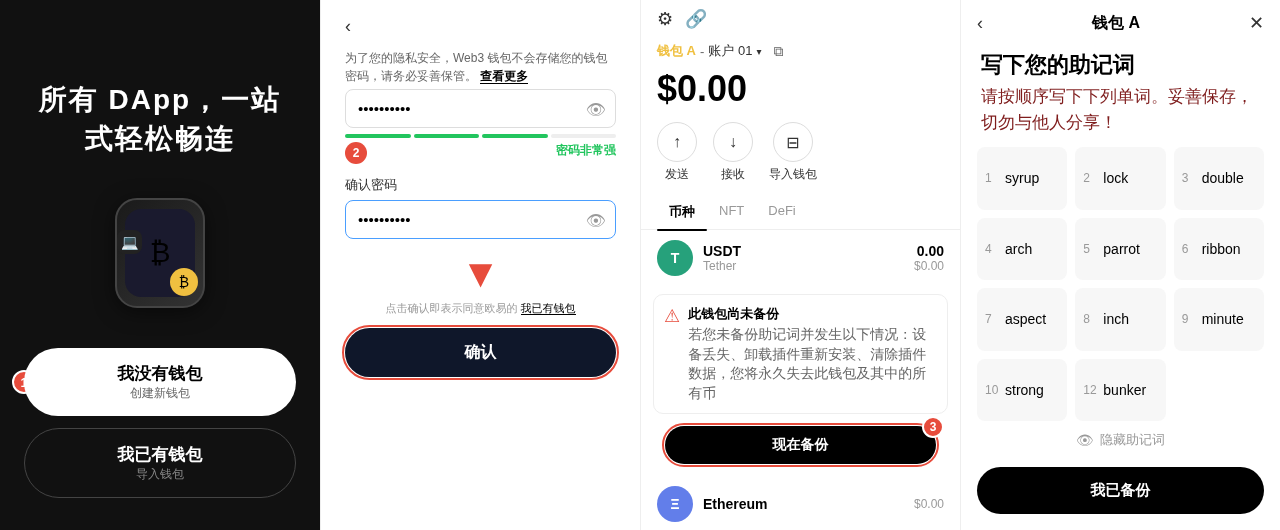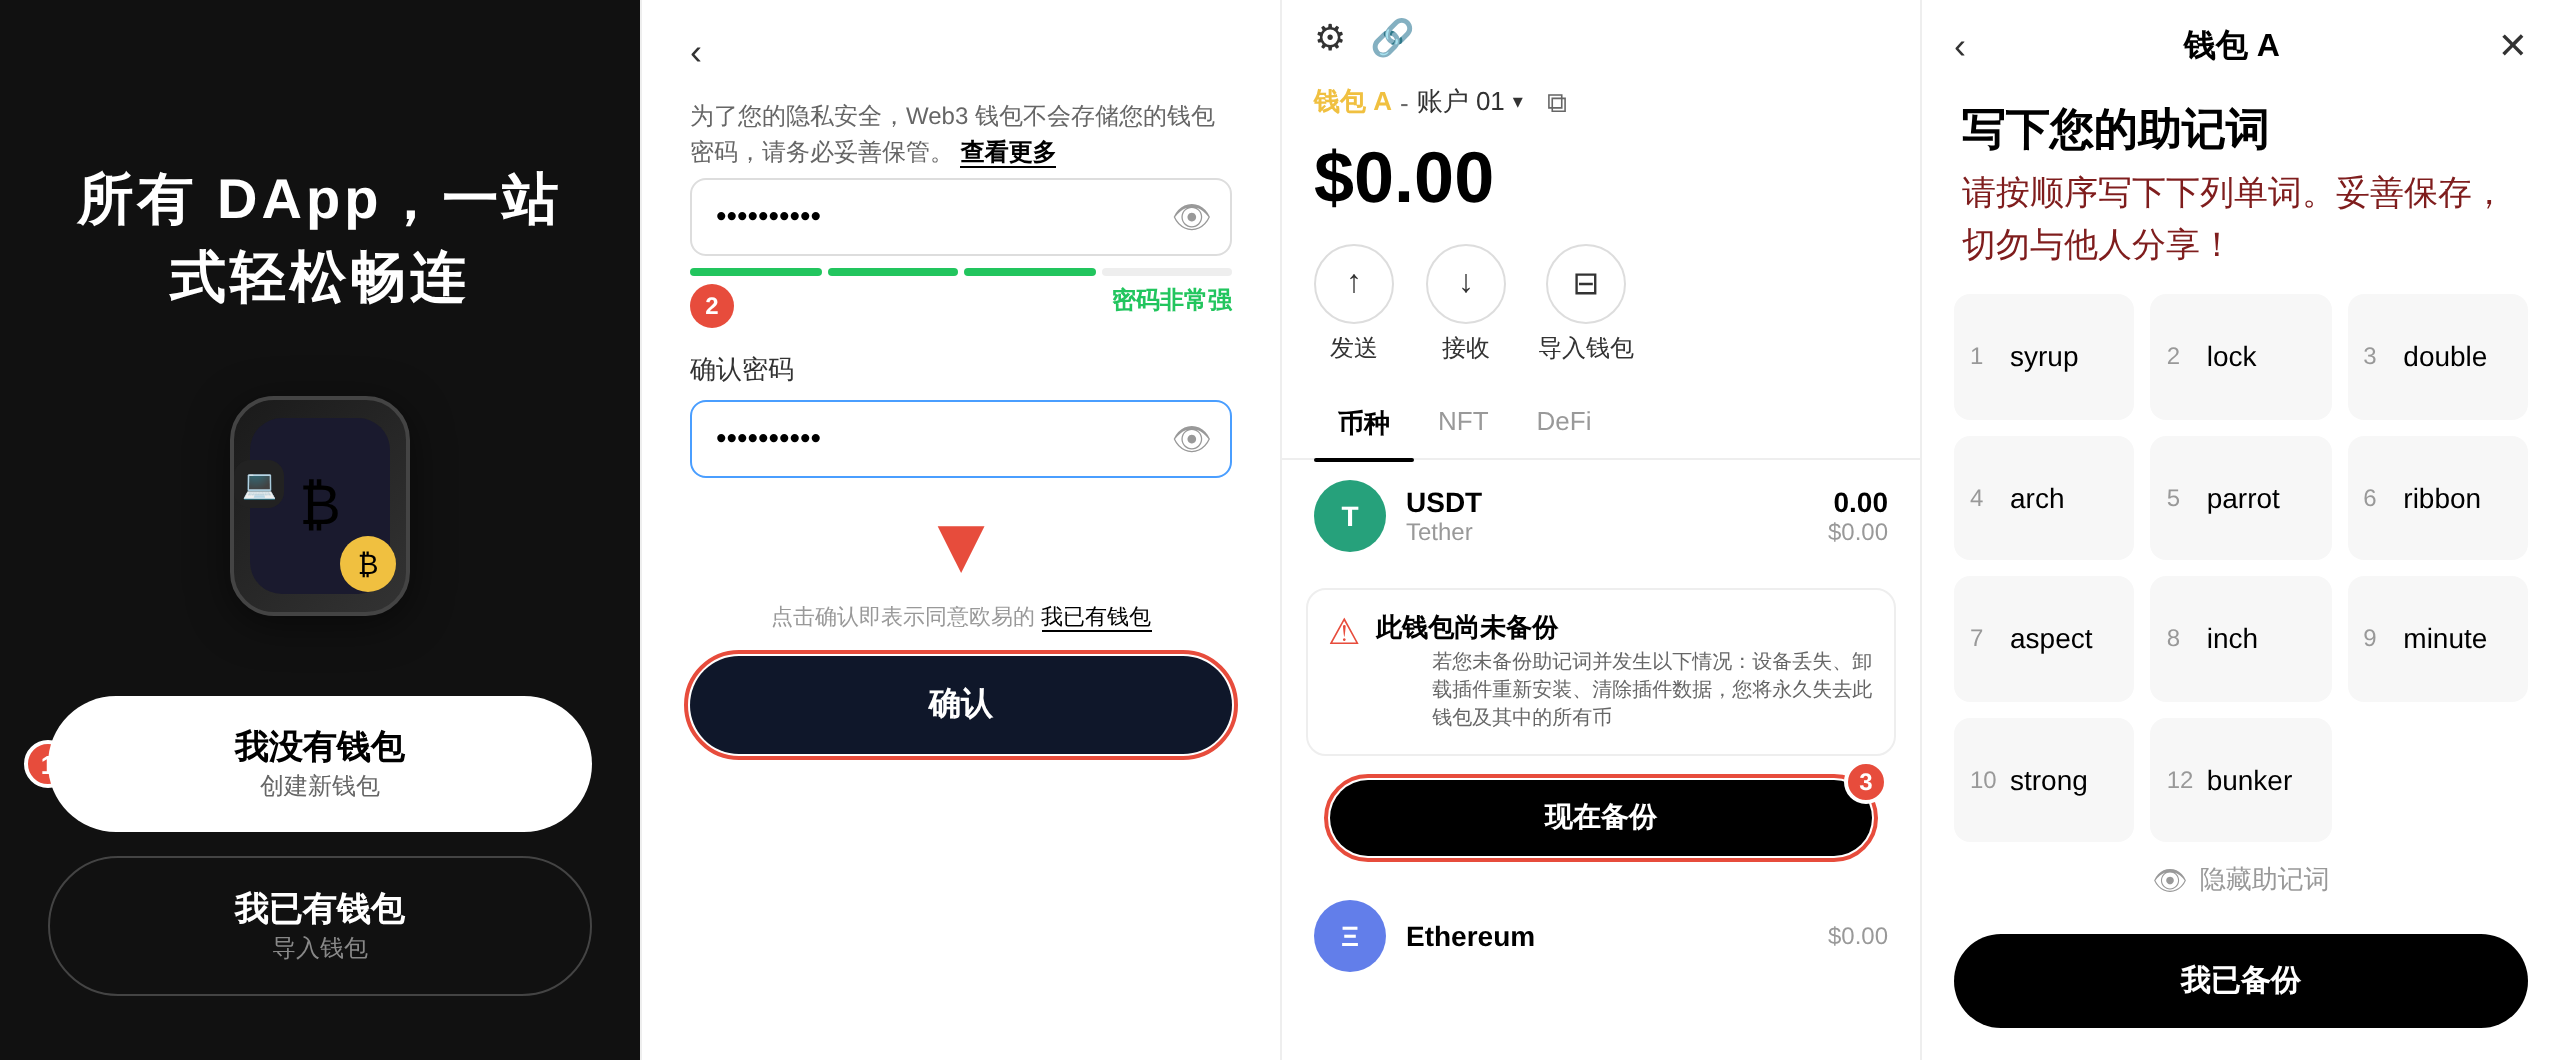--- a/index.html
+++ b/index.html
@@ -378,21 +378,21 @@
       border: 1px solid #eee;
       border-radius: 10px;
       padding: 10px;
       display: flex;
       gap: 8px;
       position: relative;
     }
     .warning-icon { color: #e74c3c; font-size: 18px; flex-shrink: 0; }
     .warning-content { flex: 1; }
     .warning-title { font-size: 13px; font-weight: bold; color: #000; margin-bottom: 2px; }
-    .warning-desc { font-size: 10px; color: #666; line-height: 1.4; margin-left: 28px; }
+    .warning-desc { font-size: 14px; color: #666; line-height: 1.4; }
     .btn-backup-now {
       width: calc(100% - 24px);
       margin: 4px 12px 8px;
       background: #000;
       color: #fff;
       border: none;
       border-radius: 50px;
       padding: 10px;
       font-size: 14px;
       font-weight: bold;

